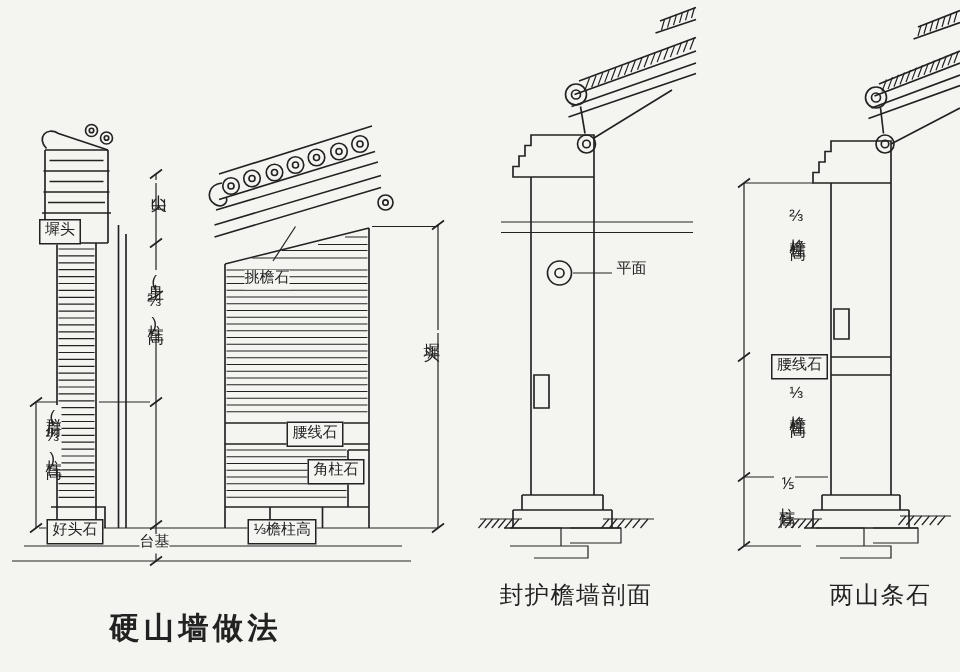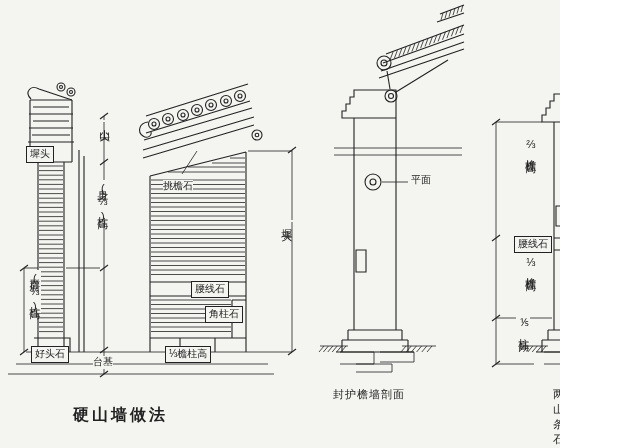--- a/index.html
+++ b/index.html
@@ -1,26 +1,26 @@
 <!DOCTYPE html>
 <html><head>
 <meta charset="utf-8">
 <style>
   html,body{margin:0;padding:0;}
-  .page{position:relative;width:560px;height:448px;background:#f4f4f0;overflow:hidden;
+  .page{position:relative;width:640px;height:448px;background:#f4f4f0;overflow:hidden;
         font-family:"Liberation Sans",sans-serif;color:#222;}
   svg{position:absolute;left:0;top:0;}
   .ink path,.ink circle{stroke:#222;fill:none;stroke-width:1.1;}
   .ink .thin path,.ink path.thin{stroke-width:.8;}
   .lbl{position:absolute;background:#f4f4f0;color:#222;font-size:10px;line-height:1.25;
        white-space:nowrap;z-index:2;}
   .lbl.v{writing-mode:vertical-rl;text-orientation:upright;font-size:11px;letter-spacing:1px;}
   .lbl.box{border:1px solid #222;padding:1px 3px;}
-  .subcap{position:absolute;font-size:11px;letter-spacing:1px;z-index:2;font-family:Liberation Serif, serif;}
-  .figcap{position:absolute;font-size:16px;font-weight:bold;letter-spacing:3px;z-index:2;}
+  .subcap{position:absolute;font-size:16px;letter-spacing:1px;z-index:2;font-family:Liberation Serif, serif;}
+  .figcap{position:absolute;font-size:20px;font-weight:bold;letter-spacing:3px;z-index:2;}
 </style>
 </head>
 <body>
 
 <div class="page">
 
 <svg class="ink" width="640" height="448" viewBox="0 0 640 448">
 
   <g>
     <path d="M31 99 C24 92 31 84 39 89 L72 100"></path>

